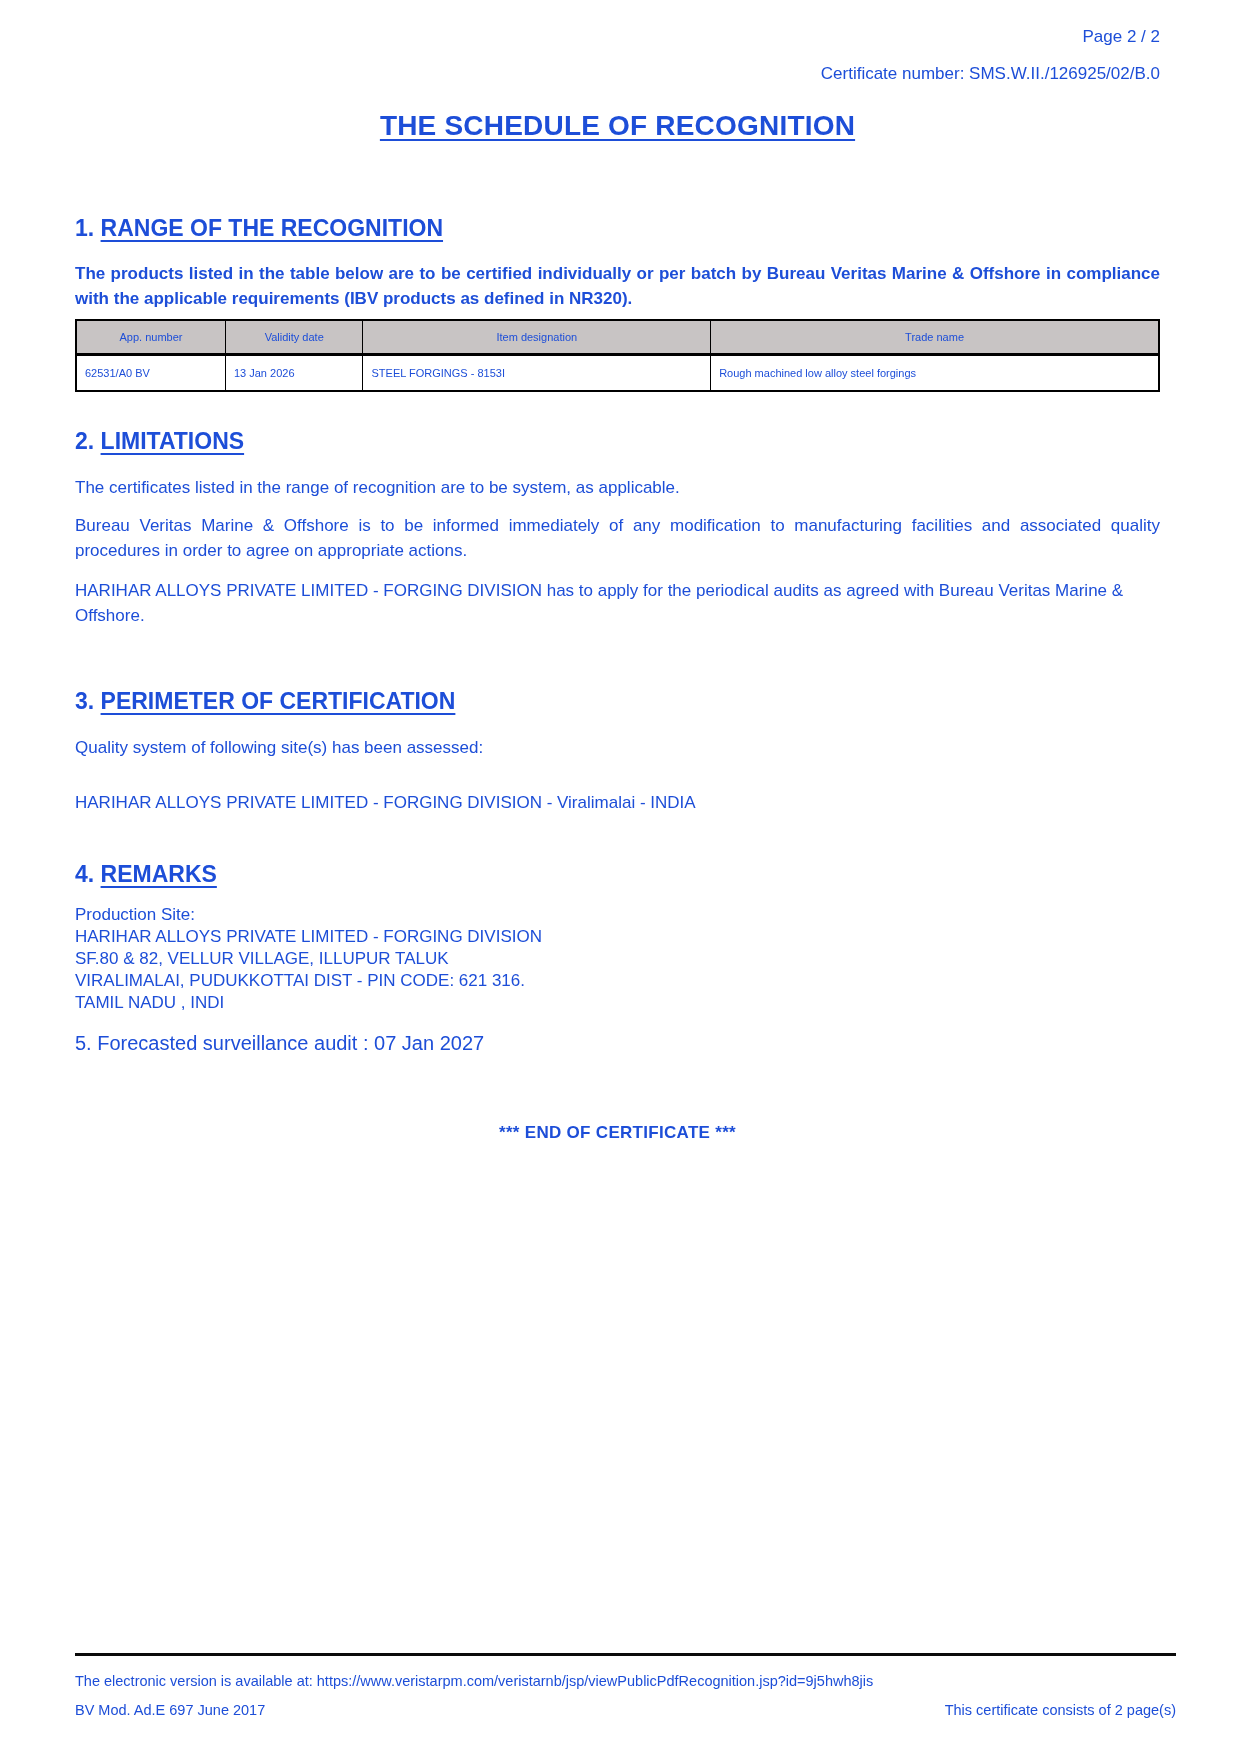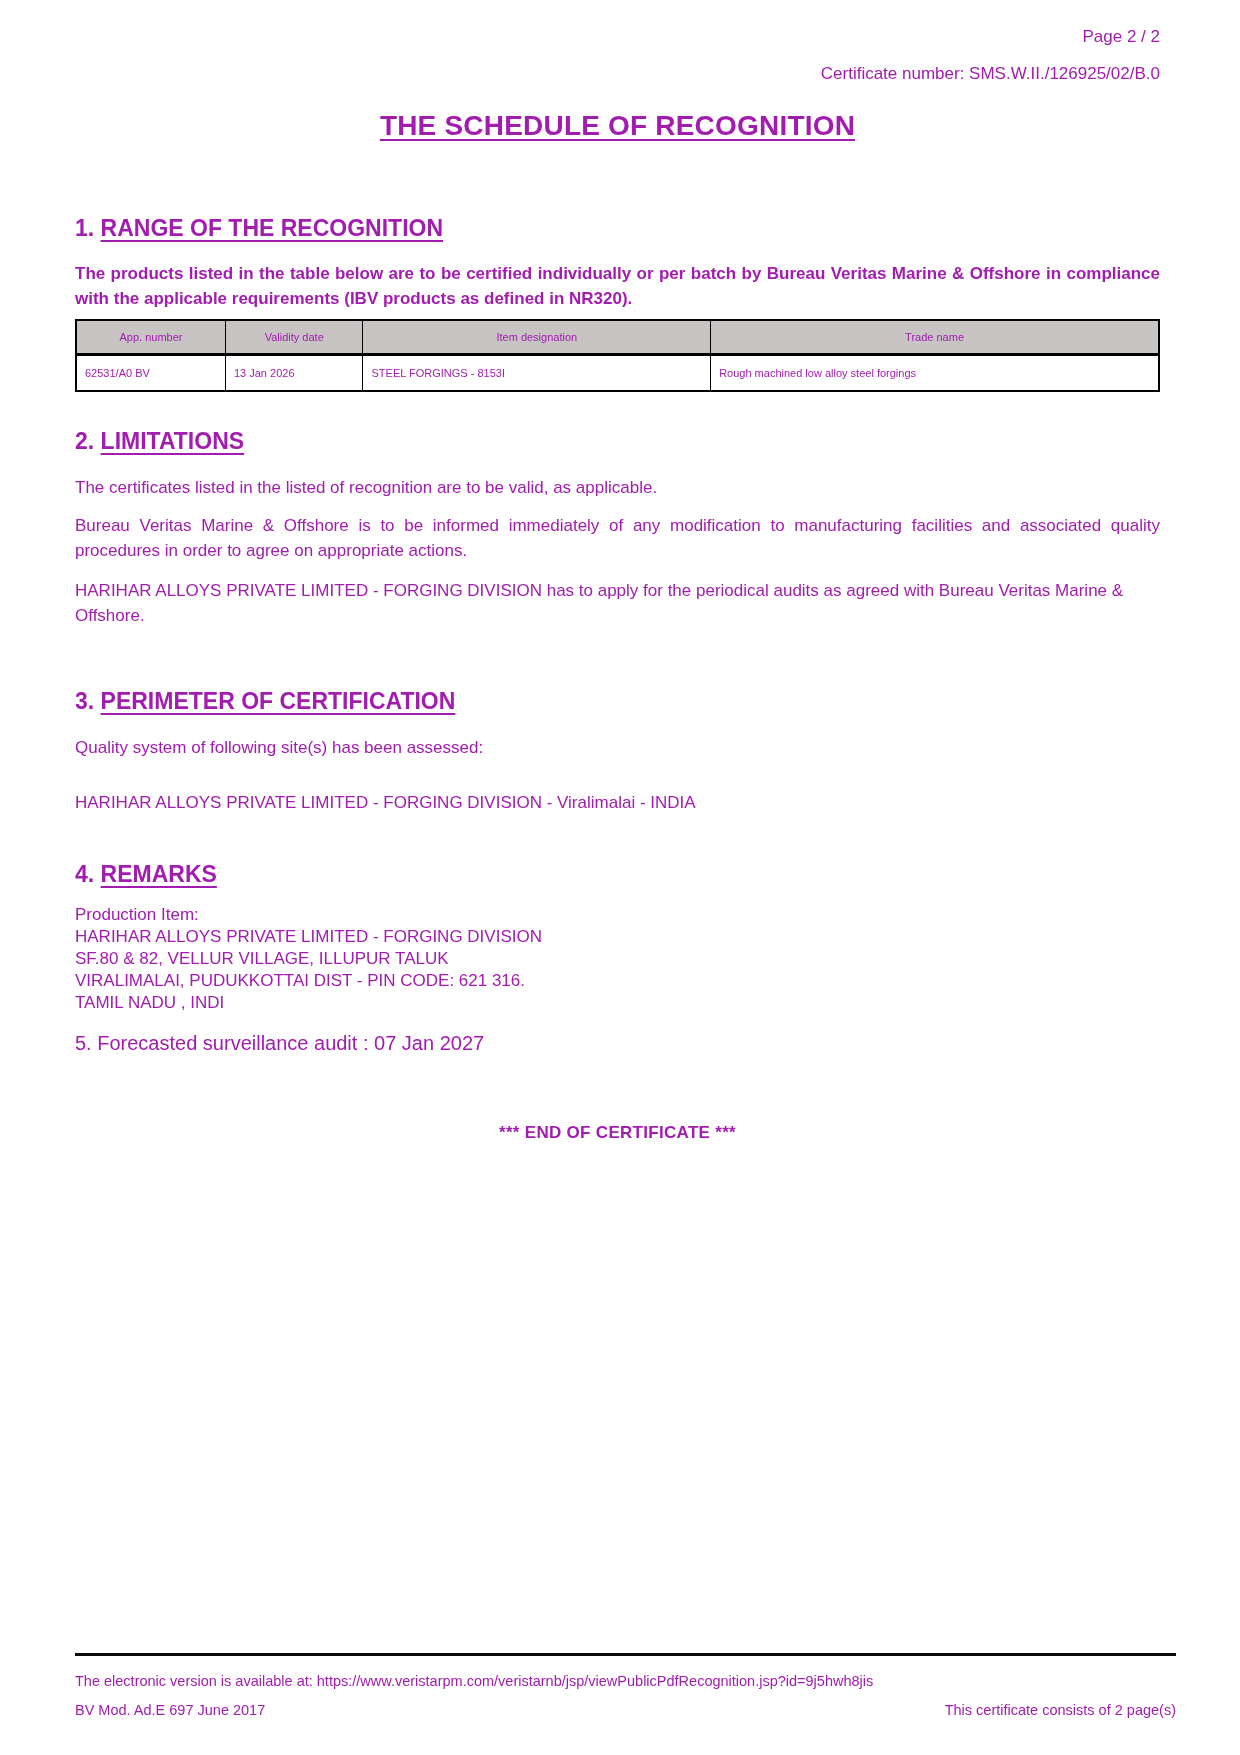--- a/index.html
+++ b/index.html
@@ -6,21 +6,21 @@
     margin: 0;
     padding: 0;
     background: #ffffff;
   }
   .page {
     position: relative;
     width: 1240px;
     height: 1755px;
     background: #ffffff;
     font-family: "Liberation Sans", "DejaVu Sans", sans-serif;
-    color: #a21caf;
+    color: #1d4ed8;
     overflow: hidden;
   }
   .content {
     padding: 0 80px 0 75px;
   }
   .topline {
     text-align: right;
     font-size: 17px;
     line-height: 20px;
   }
@@ -161,37 +161,37 @@
           <td>STEEL FORGINGS - 8153I</td>
           <td>Rough machined low alloy steel forgings</td>
         </tr>
       </tbody>
     </table>
 
     <div class="sec-heading h-limits">
       <span>2.</span>
       <span class="u">LIMITATIONS</span>
     </div>
-    <div class="para lim-p1">The certificates listed in the listed of recognition are to be valid, as applicable.</div>
+    <div class="para lim-p1">The certificates listed in the range of recognition are to be system, as applicable.</div>
     <div class="para just lim-p2">Bureau Veritas Marine &amp; Offshore is to be informed immediately of any modification to manufacturing facilities and associated quality procedures in order to agree on appropriate actions.</div>
     <div class="para lim-p3">HARIHAR ALLOYS PRIVATE LIMITED - FORGING DIVISION has to apply for the periodical audits as agreed with Bureau Veritas Marine &amp; Offshore.</div>
 
     <div class="sec-heading h-perimeter">
       <span>3.</span>
       <span class="u">PERIMETER OF CERTIFICATION</span>
     </div>
     <div class="para per-p1">Quality system of following site(s) has been assessed:</div>
     <div class="para per-p2">HARIHAR ALLOYS PRIVATE LIMITED - FORGING DIVISION - Viralimalai - INDIA</div>
 
     <div class="sec-heading h-remarks">
       <span>4.</span>
       <span class="u">REMARKS</span>
     </div>
     <div class="remarks-block">
-      <div>Production Item:</div>
+      <div>Production Site:</div>
       <div>HARIHAR ALLOYS PRIVATE LIMITED - FORGING DIVISION</div>
       <div>SF.80 &amp; 82, VELLUR VILLAGE, ILLUPUR TALUK</div>
       <div>VIRALIMALAI, PUDUKKOTTAI DIST - PIN CODE: 621 316.</div>
       <div>TAMIL NADU , INDI</div>
     </div>
     <div class="forecast">5. Forecasted surveillance audit : 07 Jan 2027</div>
 
     <div class="end-marker">*** END OF CERTIFICATE ***</div>
   </div>
 

